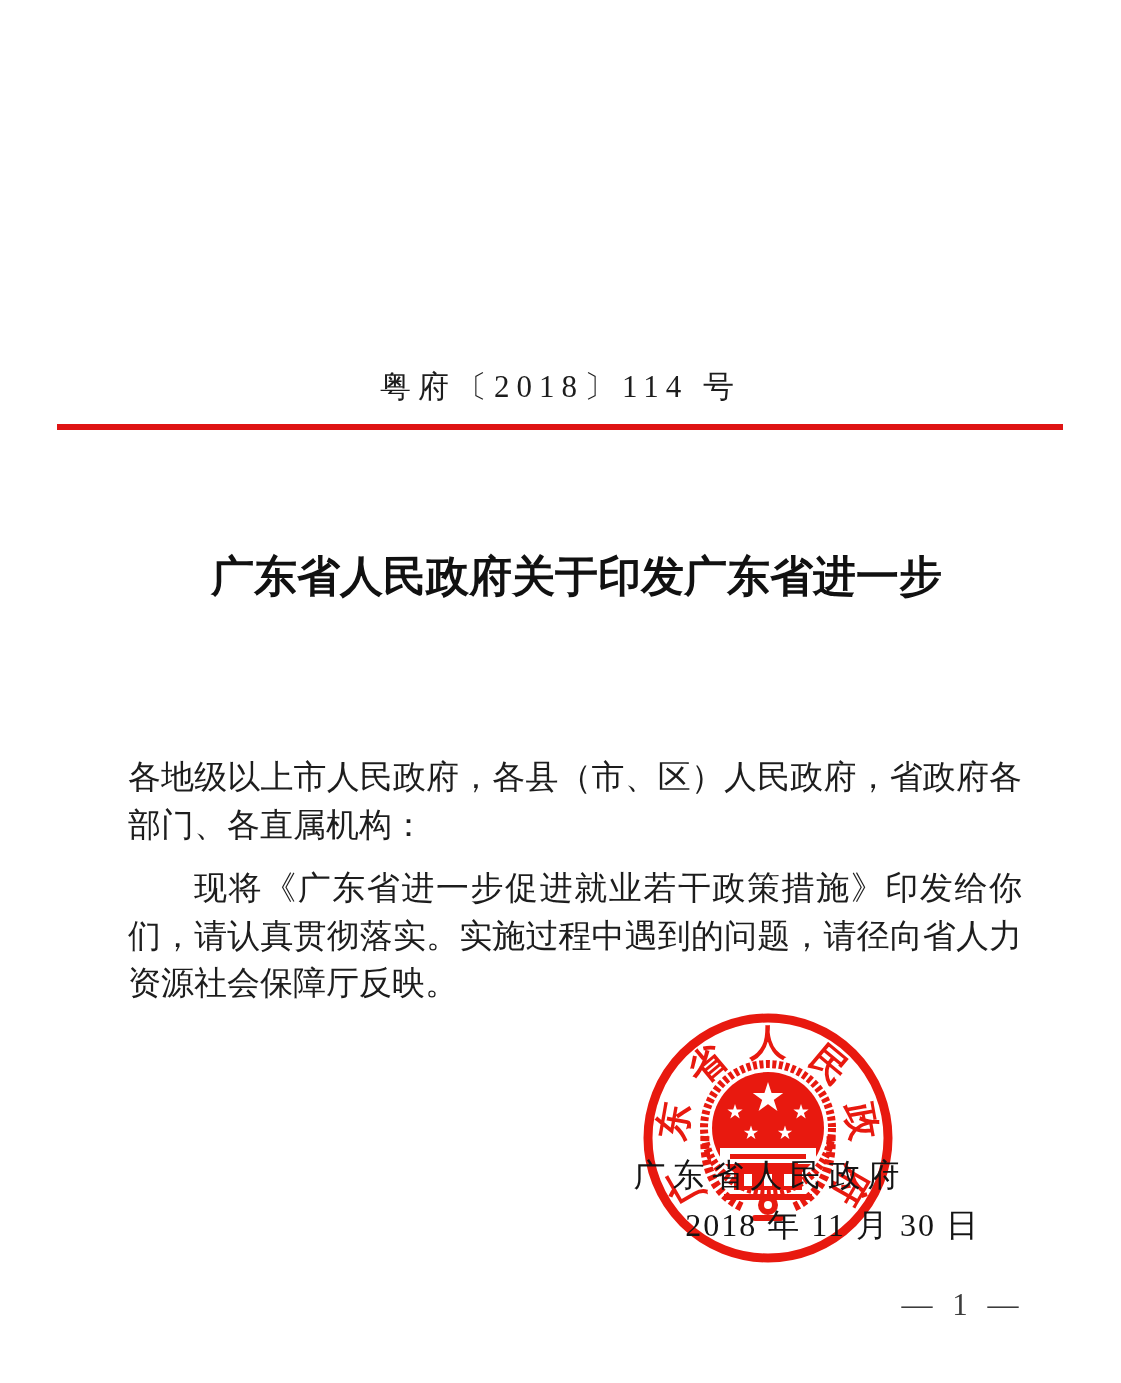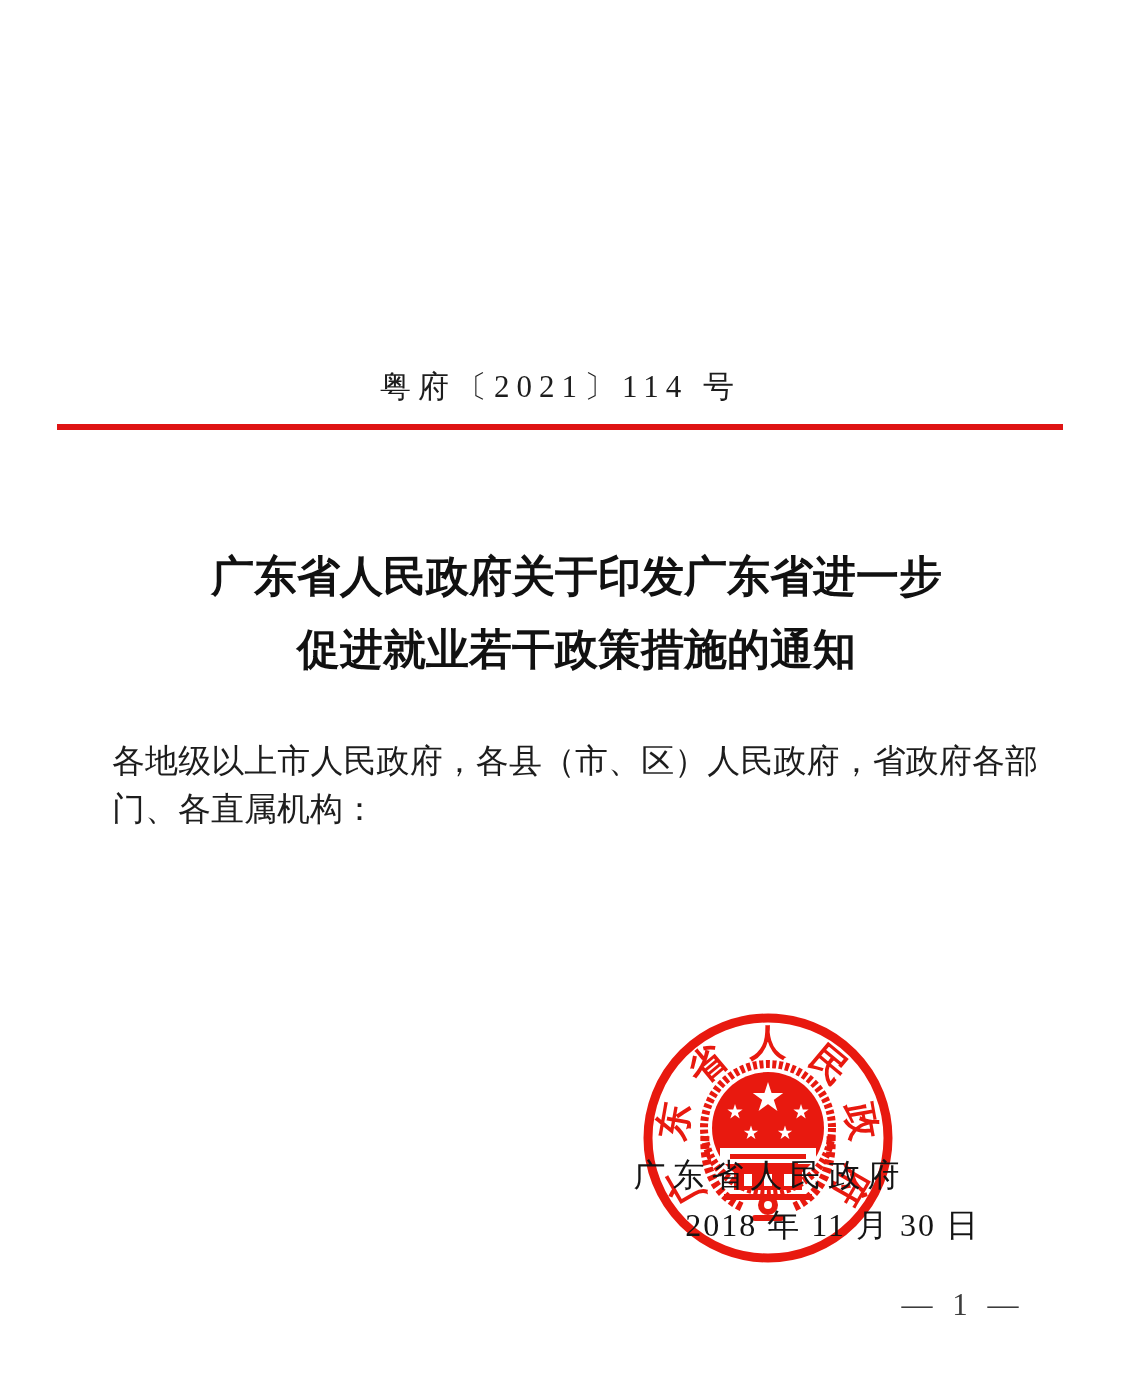--- a/index.html
+++ b/index.html
@@ -72,21 +72,21 @@
   .doc-body {
     position: absolute;
     top: 738px;
     left: 112px;
     width: 926px;
     font-size: 33px;
     line-height: 47.5px;
     color: var(--ink, #1d1d1d);
     text-align: justify;
   }
-  .doc-body p { margin: 0; }
+  .doc-body p { margin: 16px; }
   .doc-body p.indent { text-indent: 2em; }
   
   .seal {
     position: absolute;
     left: 638px;
     top: 1008px;
     width: 260px;
     height: 260px;
     z-index: 1;
   }
@@ -134,31 +134,31 @@
     color: var(--footer-gray, #3c3c3c);
     white-space: nowrap;
   }
 </style>
 </head>
 <body>
 
 <div class="page">
 
 
-  <div class="doc-number">粤府〔2021〕114 号</div>
+  <div class="doc-number">粤府〔2018〕114 号</div>
 
   <div class="red-rule"></div>
 
   <h1 class="doc-title">
     <span>广东省人民政府关于印发广东省进一步</span><br>
-    <span>促进就业若干政策措施的通知</span>
   </h1>
 
   <div class="doc-body">
     <p>各地级以上市人民政府，各县（市、区）人民政府，省政府各部门、各直属机构：</p>
+    <p class="indent">现将《广东省进一步促进就业若干政策措施》印发给你们，请认真贯彻落实。实施过程中遇到的问题，请径向省人力资源社会保障厅反映。</p>
   </div>
 
   <div class="seal">
     <svg viewBox="0 0 260 260" xmlns="http://www.w3.org/2000/svg">
 
       <circle cx="130" cy="130" r="120" fill="none" stroke="var(--seal-red)" stroke-width="9"></circle>
 
       <g>
 
         <circle cx="130" cy="120" r="64" fill="none" stroke="var(--seal-red)" stroke-width="8" stroke-dasharray="4 2.5"></circle>

